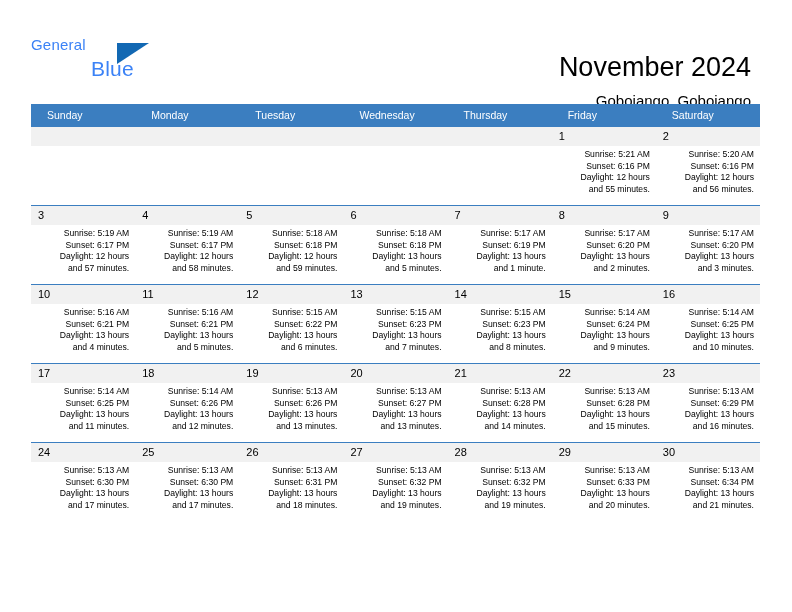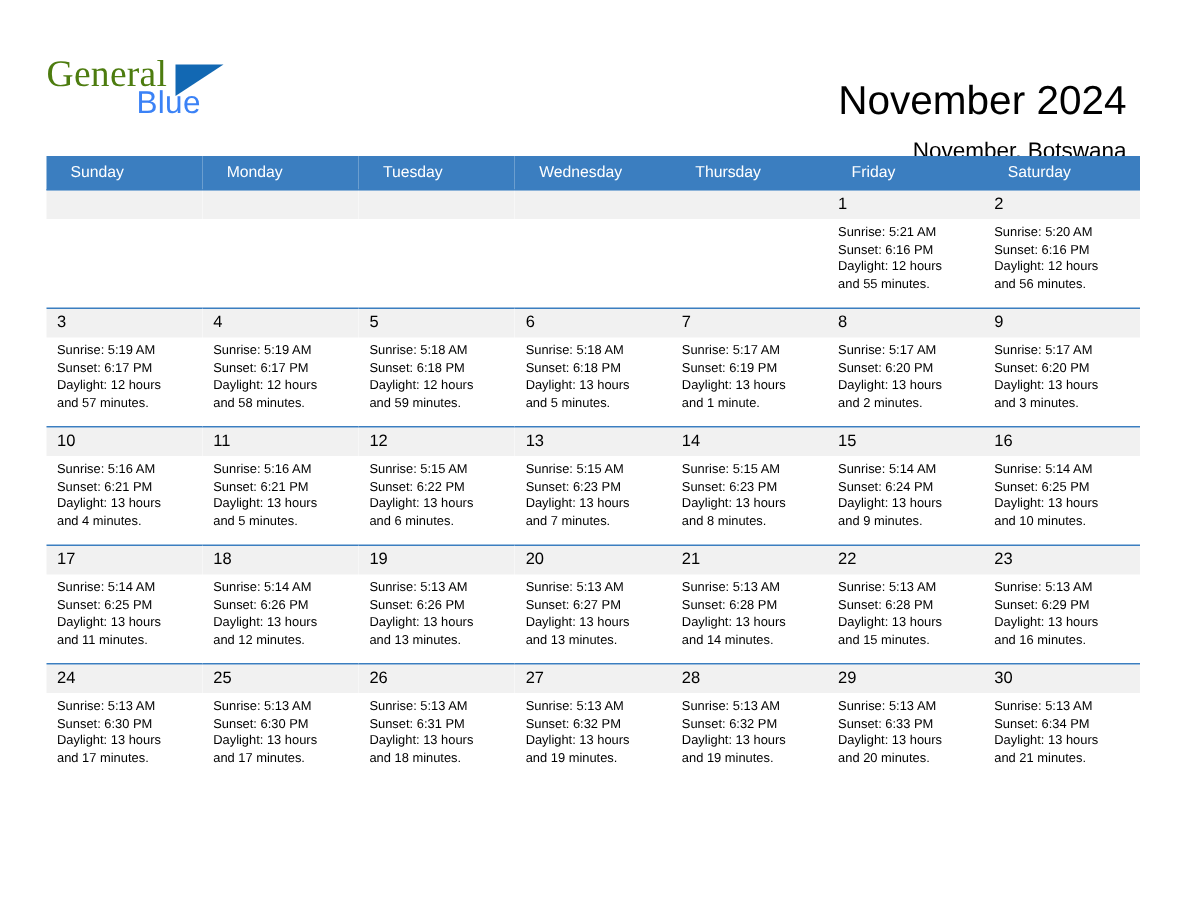--- a/index.html
+++ b/index.html
@@ -34,24 +34,24 @@
     position: absolute;
     left: 31px;
     top: 36px;
     width: 140px;
     height: 48px;
   }
   .logo-general {
     position: absolute;
     left: 0;
     top: 0;
-    font-size: 25px;
+    font-size: 15px;
     letter-spacing: 0.2px;
-    color: #4d7c0f;
-    font-family: Liberation Serif, serif;
+    color: #3b82f6;
+    font-family: Liberation Sans, sans-serif;
   }
   .logo-blue {
     position: absolute;
     left: 60px;
     top: 21px;
     font-size: 21px;
     letter-spacing: 0.2px;
     color: #3b82f6;
     font-family: "Liberation Sans", sans-serif;
   }
@@ -122,20 +122,21 @@
     line-height: 13px;
   }
   .daynum.empty {
     background: #f1f1f1;
   }
   .cellbody {
     padding: 3px 6px 0 7px;
     font-size: 8.6px;
     line-height: 11.7px;
     color: #000000;
+    text-align: right;
   }
   .cellbody div {
     white-space: nowrap;
   }
   td.blank .cellbody { visibility: hidden; }
 </style>
 </head>
 <body>
 
 <div class="page">
@@ -143,21 +144,21 @@
   <div class="header">
 
     <div class="logo">
       <span class="logo-general">General</span>
       <span class="logo-triangle"></span>
       <span class="logo-blue">Blue</span>
     </div>
 
     <div class="title-block">
       <div class="cal-title">November 2024</div>
-      <div class="cal-subtitle">November, Botswana</div>
+      <div class="cal-subtitle">Gobojango, Gobojango</div>
     </div>
 
   </div>
 
   <table class="calendar">
     <thead>
       <tr>
         <th>Sunday</th>
         <th>Monday</th>
         <th>Tuesday</th>

